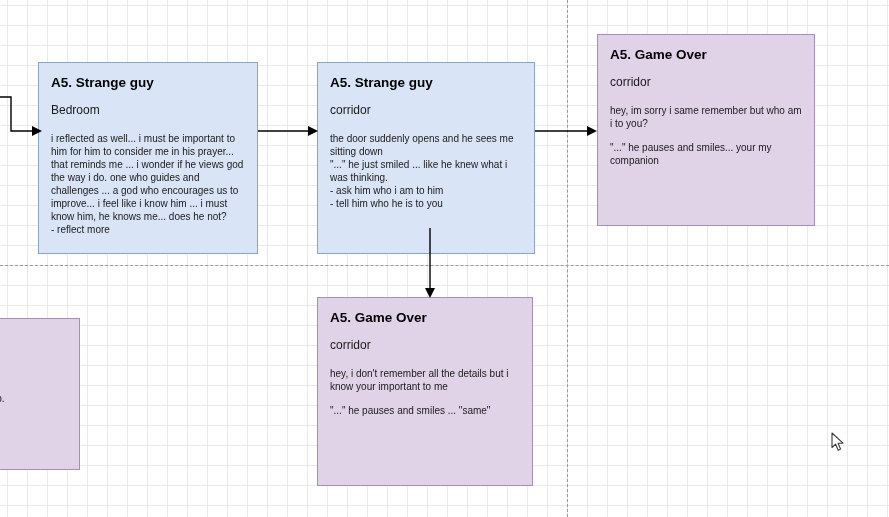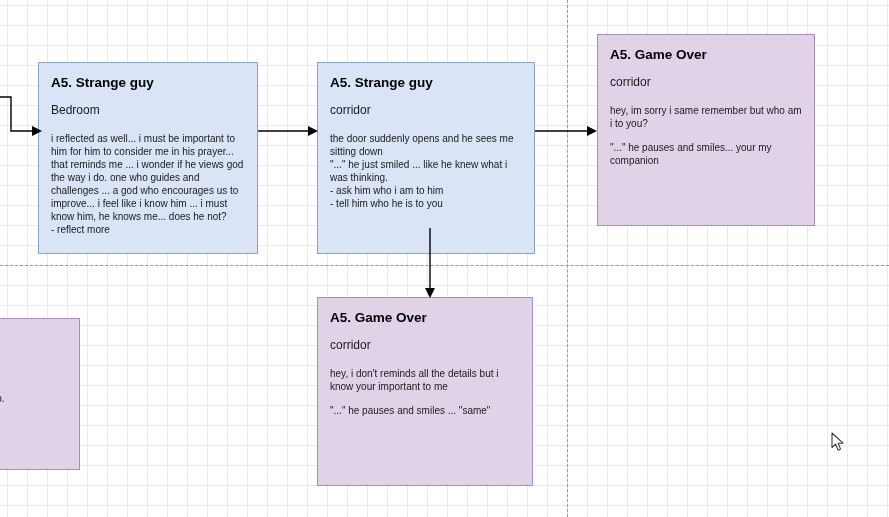--- a/index.html
+++ b/index.html
@@ -142,21 +142,21 @@
   <div class="card pink" style="left:597px; top:34px; width:218px; height:192px;">
     <h2 class="card-title">A5. Game Over</h2>
     <div class="card-loc">corridor</div>
     <p class="card-body">hey, im sorry i same remember but who am i to you?</p>
     <p class="card-body">"..." he pauses and smiles... your my companion</p>
   </div>
 
   <div class="card pink" style="left:317px; top:297px; width:216px; height:189px;">
     <h2 class="card-title">A5. Game Over</h2>
     <div class="card-loc">corridor</div>
-    <p class="card-body">hey, i don't reminds all the details but i know your important to me</p>
+    <p class="card-body">hey, i don't remember all the details but i know your important to me</p>
     <p class="card-body">"..." he pauses and smiles ... "same"</p>
   </div>
 
   <svg class="conn" style="left:0px; top:95px; width:46px; height:45px;" viewBox="0 0 46 45">
     <polyline points="-6,2 11,2 11,36 33,36"></polyline>
     <polygon points="32,31 42,36 32,41"></polygon>
   </svg>
 
   <svg class="conn" style="left:258px; top:121px; width:62px; height:20px;" viewBox="0 0 62 20">
     <line x1="0" y1="10" x2="51" y2="10"></line>

